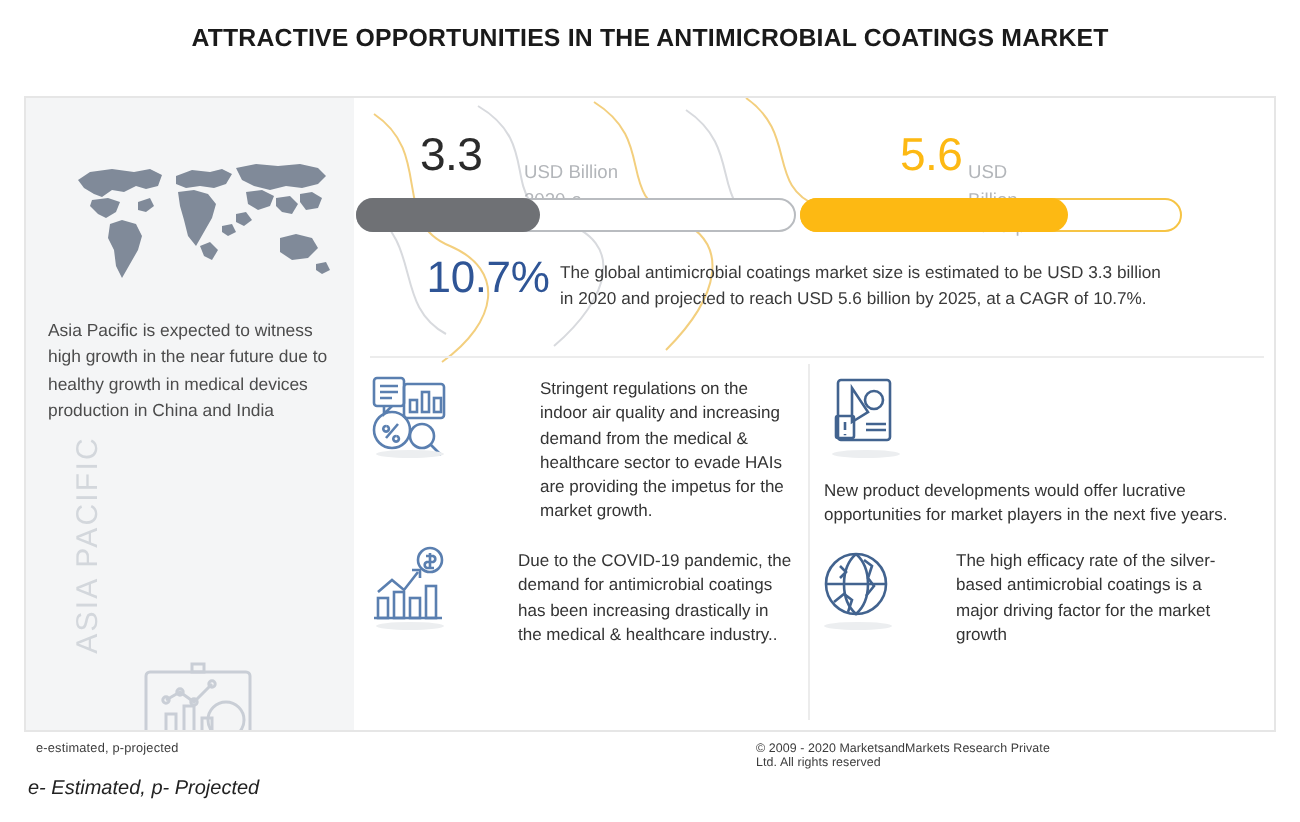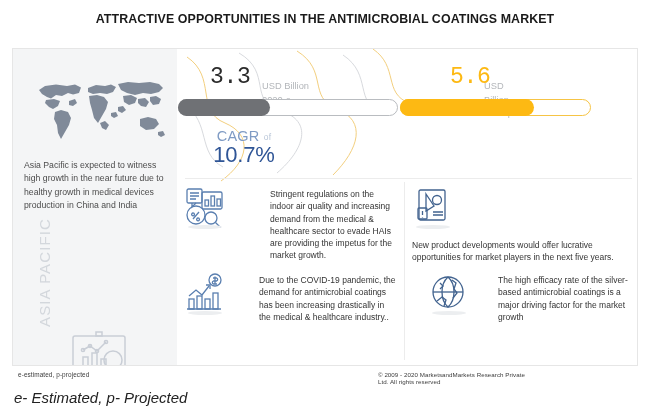--- a/index.html
+++ b/index.html
@@ -82,21 +82,20 @@
     width: 460px; height: 140px;
     pointer-events: none;
   }
 
   
   .stat-value {
     position: absolute;
     font-size: 23px;
     font-weight: 400;
     letter-spacing: -0.3px;
-    font-family: Liberation Mono, monospace;
   }
   .stat-value.left { left: 210px; top: 64px; color: #2b2b2b; }
   .stat-value.right { left: 436px; top: 64px; color: #fbb71b; }
 
   .stat-caption {
     position: absolute;
     font-size: 9.3px;
     line-height: 13.5px;
     color: #b3b6ba;
     margin-top: 16px;
@@ -173,21 +172,21 @@
   
   .card {
     position: absolute;
     display: flex;
     align-items: flex-start;
     gap: 7px;
   }
   .card.c1 { left: 184px; top: 186px; width: 214px; gap: 44px; }
   .card.c2 { left: 412px; top: 186px; width: 214px; flex-direction: column; }
   .card.c3 { left: 184px; top: 272px; width: 214px; gap: 33px; }
-  .card.c4 { left: 428px; top: 272px; width: 214px; gap: 28px; }
+  .card.c4 { left: 408px; top: 272px; width: 214px; gap: 28px; }
 
   .card-icon {
     flex: 0 0 auto;
     width: 42px; height: 44px;
     position: relative;
   }
   .card-text {
     font-size: 8.5px;
     line-height: 12.3px;
     color: #343434;
@@ -212,21 +211,21 @@
   .copyright {
     position: absolute;
     left: 378px; top: 371px;
     font-size: 6.2px;
     color: #3c3c3c;
     letter-spacing: 0.05px;
   }
   .caption-bottom {
     position: absolute;
     left: 14px; top: 389px;
-    font-size: 15px;
+    font-size: 10px;
     font-style: italic;
     color: #222222;
   }
 </style>
 </head>
 <body>
 
 <div id="infographic">
 
   <div class="title">ATTRACTIVE OPPORTUNITIES IN THE ANTIMICROBIAL COATINGS MARKET</div>
@@ -301,27 +300,24 @@
   <div class="stat-value right" style="color: rgb(253, 185, 19); margin-left: 14px;">5.6</div>
   <div class="stat-caption right">
     <div>USD Billion</div>
     <div>2025-p</div>
   </div>
   <div class="bar-track right">
     <div class="bar-fill right" style="width: 133.7px; background: rgb(253, 185, 19);"></div>
   </div>
 
   <div class="cagr-wrap">
-    <div class="cagr-label" style="color: rgb(127, 155, 196);">
-      <span>CAGR</span>
-      <span class="cagr-of">of</span>
-    </div>
     <div class="cagr-value" style="color: rgb(47, 85, 150);">10.7%</div>
   </div>
 
+  <div class="lead">The global antimicrobial coatings market size is estimated to be USD 3.3 billion in 2020 and projected to reach USD 5.6 billion by 2025, at a CAGR of 10.7%.</div>
 
   <div class="divider-h"></div>
   <div class="divider-v"></div>
 
   <div class="card c1">
     <div class="card-icon">
       <svg viewBox="0 0 42 44" width="42" height="44">
         <g fill="none" stroke="#5a7fb0" stroke-width="1.3">
           <rect x="3" y="3" width="15" height="14" rx="1.5"></rect>
           <path d="M6,7 h9 M6,10 h9 M6,13 h6"></path>

